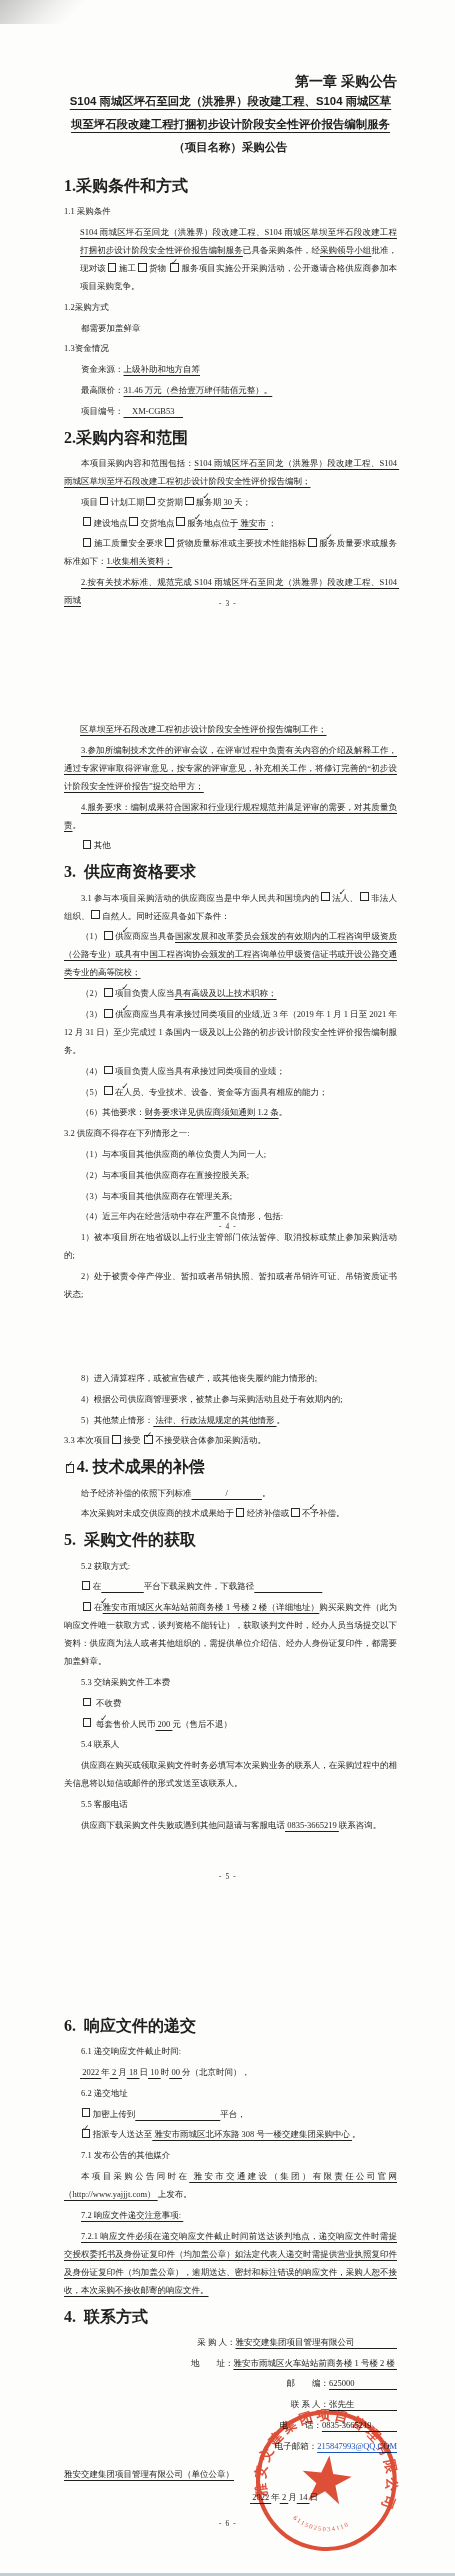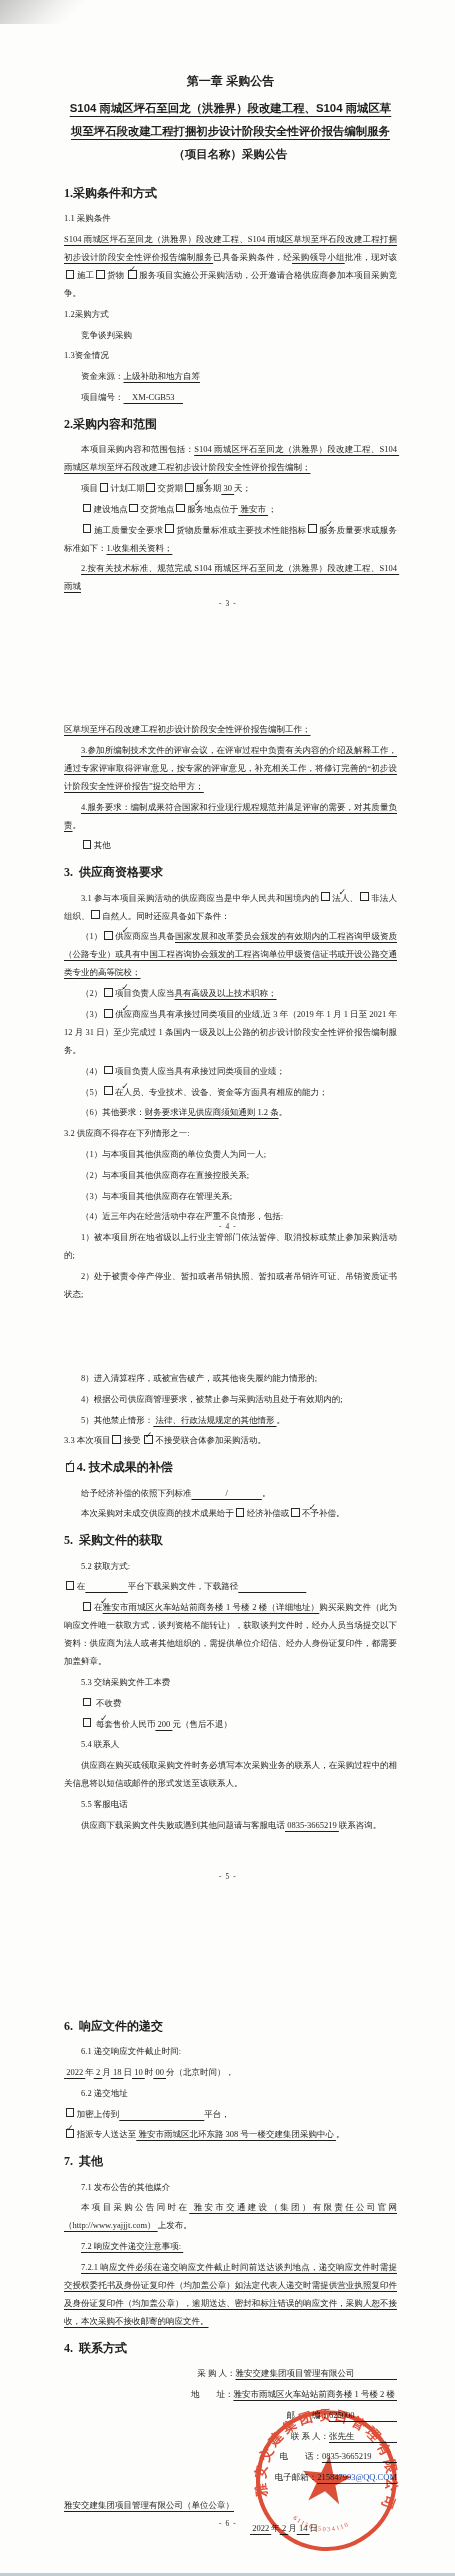--- a/index.html
+++ b/index.html
@@ -10,33 +10,33 @@
   }
   .pg{position:relative;width:456px;overflow:hidden;background:#fdfdfc;}
   .pg1{height:652px}.pg2{height:647px}.pg3{height:647px}.pg4{height:630px}
   .content{padding:0 59px 0 64px;}
   .pg1 .content{padding-top:72px}
   .pg2 .content{padding-top:68px}
   .pg3 .content{padding-top:70px}
   .pg4 .content{padding-top:62px}
   p{margin:0 0 2.8px 0;font-size:8.5px;line-height:18px;text-align:justify;white-space:pre-wrap;}
   .chapter{
-    text-align:center;white-space:normal;
+    text-align:right;white-space:normal;
     font-family:"Liberation Sans","DejaVu Sans",sans-serif;
-    font-weight:bold;font-size:12px;margin-bottom:7px;
+    font-weight:bold;font-size:14px;margin-bottom:0;
   }
   .doctitle{
     text-align:center;white-space:normal;
     font-family:"Liberation Sans","DejaVu Sans",sans-serif;
     font-weight:bold;font-size:11.4px;line-height:23px;margin:0 3.4px 17px 3.4px;
   }
   .doctitle .u{text-decoration-thickness:1.1px;text-underline-offset:4px;}
-  .h1{font-size:12px;font-weight:bold;line-height:20.5px;margin:8px 0 5.7px 0;text-align:left;}
+  .h1{font-size:16px;font-weight:bold;line-height:20.5px;margin:8px 0 5.7px 0;text-align:left;}
   .ind{text-indent:2em;}
-  .flush{text-indent:0;}
+  .flush{text-indent:0;margin-left:16px;}
   .u{text-decoration:underline;text-underline-offset:2.8px;}
   .a{color:#1d52bd;}
   .cb{
     display:inline-block;width:6.8px;height:6.8px;border:0.9px solid #2a2a2a;
     margin:0 2.3px -0.6px 1.7px;position:relative;background:#fdfdfc;
   }
   .cb.on::after{
     content:"\2713";position:absolute;left:-0.6px;top:-5.7px;
     font-size:9px;font-weight:bold;color:#222;line-height:9px;
     font-family:"DejaVu Sans",sans-serif;
@@ -68,23 +68,24 @@
 
 <main id="doc">
     <section class="pg pg1">
       <div class="content">
         <p class="chapter"><span>第一章  采购公告</span></p>
         <p class="doctitle"><span class="u">S104 雨城区坪石至回龙（洪雅界）段改建工程、S104 雨城区草坝至坪石段改建工程打捆初步设计阶段安全性评价报告编制服务</span><span>（项目名称）采购公告</span></p>
         <p class="h1"><span>1.采购条件和方式</span></p>
         <p class="para"><span>1.1 采购条件</span></p>
         <p class="para flush"><span class="u">S104 雨城区坪石至回龙（洪雅界）段改建工程、S104 雨城区草坝至坪石段改建工程打捆初步设计阶段安全性评价报告编制服务</span><span>已具备采购条件，经</span><span class="u">采购领导小组</span><span>批准，现对该</span><span class="cb"></span><span>施工</span><span class="cb"></span><span>货物 </span><span class="cb on"></span><span>服务项目实施公开采购活动，公开邀请合格供应商参加本项目采购竞争。</span></p>
         <p class="para"><span>1.2采购方式</span></p>
-        <p class="para ind"><span>竞争谈判采购</span></p>
+        <p class="para ind"><span>都需要加盖鲜章</span></p>
         <p class="para"><span>1.3资金情况</span></p>
         <p class="para ind"><span>资金来源：</span><span class="u">上级补助和地方自筹</span></p>
+        <p class="para ind"><span>最高限价：</span><span class="u">31.46 万元（叁拾壹万肆仟陆佰元整）。</span></p>
         <p class="para ind"><span>项目编号：</span><span class="u">　XM-CGB53　</span></p>
         <p class="h1"><span>2.采购内容和范围</span></p>
         <p class="para ind"><span>本项目采购内容和范围包括：</span><span class="u">S104 雨城区坪石至回龙（洪雅界）段改建工程、S104 雨城区草坝至坪石段改建工程初步设计阶段安全性评价报告编制；</span></p>
         <p class="para ind"><span>项目</span><span class="cb"></span><span>计划工期</span><span class="cb"></span><span>交货期</span><span class="cb on"></span><span>服务期</span><span class="u"> 30 </span><span>天；</span></p>
         <p class="para ind"><span class="cb"></span><span>建设地点</span><span class="cb"></span><span>交货地点</span><span class="cb on"></span><span>服务地点位于</span><span class="u"> 雅安市 </span><span>；</span></p>
         <p class="para ind"><span class="cb"></span><span>施工质量安全要求</span><span class="cb"></span><span>货物质量标准或主要技术性能指标</span><span class="cb on"></span><span>服务质量要求或服务标准如下：</span><span class="u">1.收集相关资料；</span></p>
         <p class="para ind"><span class="u">2.按有关技术标准、规范完成 S104 雨城区坪石至回龙（洪雅界）段改建工程、S104 雨城</span></p>
       </div>
       <div class="pnum">- 3 -</div>
     </section>
@@ -136,21 +137,20 @@
       <div class="pnum">- 5 -</div>
     </section>
     <section class="pg pg4">
       <div class="content">
         <p class="h1"><span>6.  响应文件的递交</span></p>
         <p class="para ind"><span>6.1 递交响应文件截止时间:</span></p>
         <p class="para flush"><span class="u"> 2022 </span><span>年</span><span class="u"> 2 </span><span>月</span><span class="u"> 18 </span><span>日</span><span class="u"> 10 </span><span>时</span><span class="u"> 00 </span><span>分（北京时间），</span></p>
         <p class="para ind"><span>6.2 递交地址</span></p>
         <p class="para flush"><span class="cb"></span><span>加密上传到</span><span class="u">　　　　　　　　　　</span><span>平台，</span></p>
         <p class="para flush"><span class="cb on"></span><span>指派专人送达至</span><span class="u"> 雅安市雨城区北环东路 308 号一楼交建集团采购中心 </span><span>。</span></p>
-        <p class="h1"><span>7.  其他</span></p>
         <p class="para ind"><span>7.1 发布公告的其他媒介</span></p>
         <p class="para ind"><span>本项目采购公告同时在</span><span class="u"> 雅安市交通建设（集团）有限责任公司官网（http://www.yajjjt.com） </span><span>上发布。</span></p>
         <p class="para ind"><span class="u">7.2 响应文件递交注意事项: </span></p>
         <p class="para ind"><span class="u">7.2.1 响应文件必须在递交响应文件截止时间前送达谈判地点，递交响应文件时需提交授权委托书及身份证复印件（均加盖公章）如法定代表人递交时需提供营业执照复印件及身份证复印件（均加盖公章），逾期送达、密封和标注错误的响应文件，采购人恕不接收，本次采购不接收邮寄的响应文件。</span></p>
         <p class="h1"><span>4.  联系方式</span></p>
         <p class="para ind contact"><span>采 购 人：</span><span class="u">雅安交建集团项目管理有限公司　　　　　</span></p>
         <p class="para ind contact"><span>地　　址：</span><span class="u">雅安市雨城区火车站站前商务楼 1 号楼 2 楼 </span></p>
         <p class="para ind contact"><span>邮　　编：</span><span class="u">625000　　　　　</span></p>
         <p class="para ind contact"><span>联 系 人：</span><span class="u">张先生　　　　　</span></p>
         <p class="para ind contact"><span>电　　话：</span><span class="u">0835-3665219　　　</span></p>

